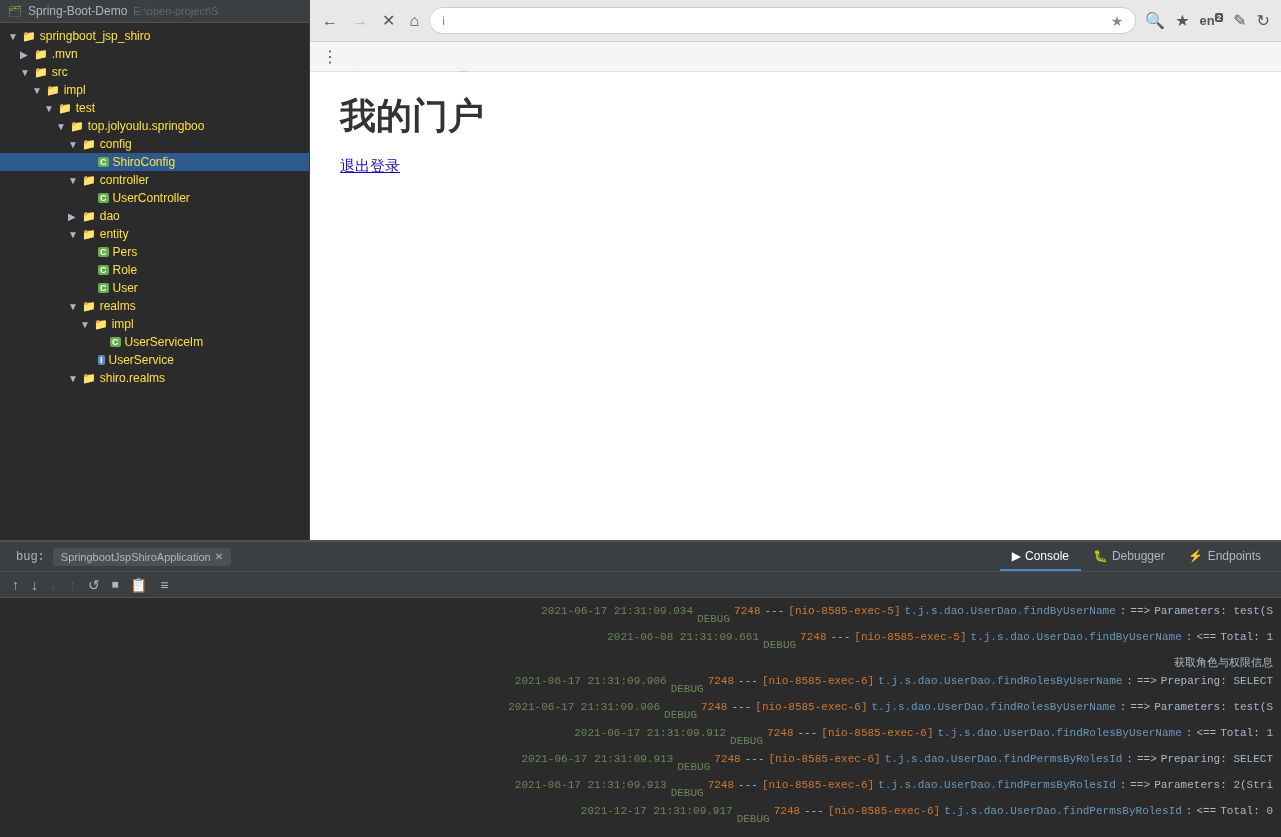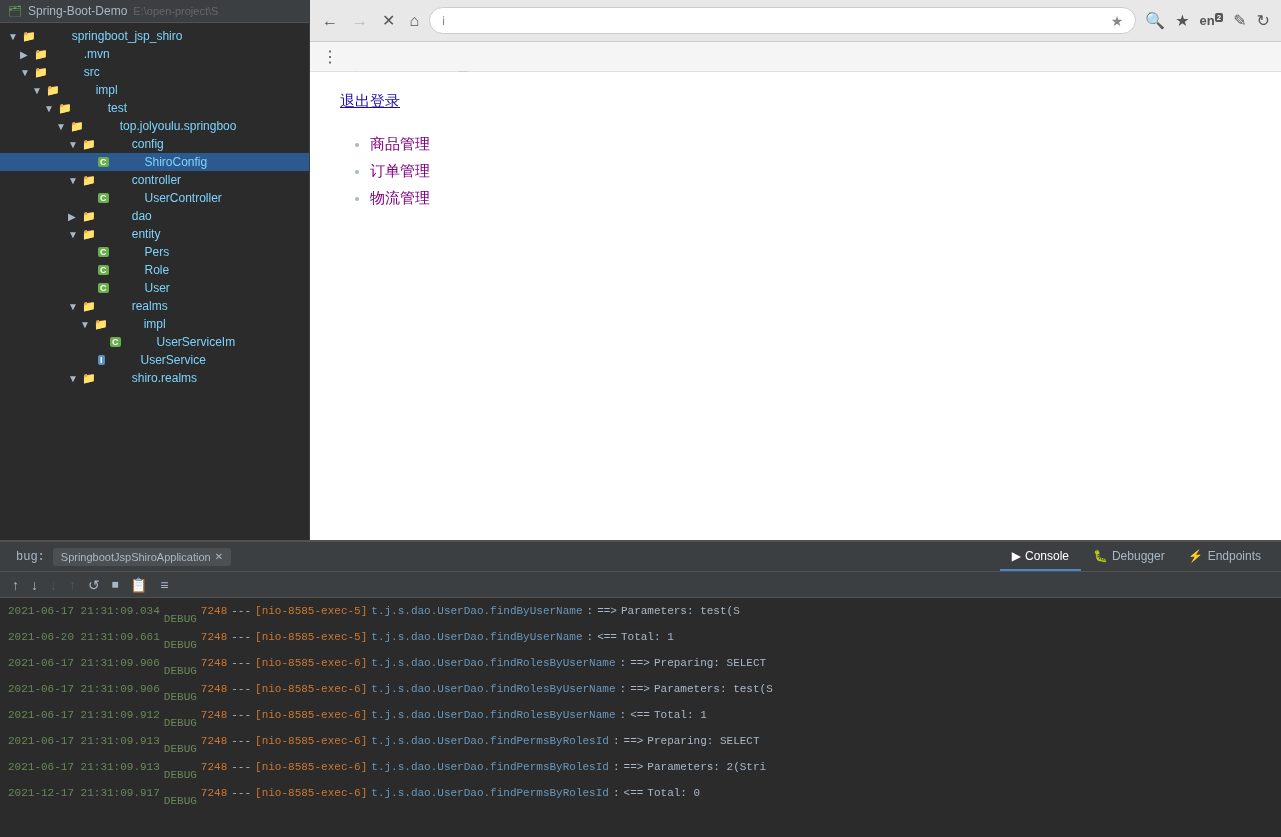--- a/index.html
+++ b/index.html
@@ -46,21 +46,21 @@
       cursor: pointer;
       white-space: nowrap;
     }
     .tree-item.selected { background: #2d5a8e; }
 
     .tree-item .indent { display: inline-block; }
     .tree-item .arrow { color: #a9b7c6; margin-right: 2px; font-size: 10px; width: 12px; display: inline-block; }
     .tree-item .folder-icon { color: #f0c040; margin-right: 4px; font-size: 11px; }
     .tree-item .java-icon { color: #6aaf4b; margin-right: 4px; font-size: 10px; font-weight: bold; background: #6aaf4b; color: white; padding: 0 2px; border-radius: 2px; font-size: 9px; }
     .tree-item .info-icon { color: #5c8ebf; margin-right: 4px; font-size: 10px; font-weight: bold; background: #5c8ebf; color: white; padding: 0 2px; border-radius: 2px; font-size: 9px; }
-    .tree-item .label { color: #7dd3fc; margin-left: 32px; }
+    .tree-item .label { color: #fde047; }
 
     
     .browser-chrome {
       position: absolute;
       left: 310px; top: 0;
       right: 0;
       height: 540px;
       background: #f0f0f0;
       display: flex;
       flex-direction: column;
@@ -266,20 +266,21 @@
       font-family: 'Courier New', monospace;
       font-size: 11px;
       line-height: 18px;
     }
 
     .log-line {
       padding: 0 8px;
       white-space: nowrap;
       display: flex;
       gap: 4px;
+      justify-content: flex-end;
     }
 
     .log-date { color: #6a8759; }
     .log-level-debug { color: #6a8759; margin-top: 8px; }
     .log-thread { color: #cc7832; }
     .log-dash { color: #a9b7c6; }
     .log-exec { color: #cc7832; }
     .log-class { color: #6897bb; }
     .log-colon { color: #a9b7c6; }
     .log-arrow { color: #a9b7c6; }
@@ -517,32 +518,22 @@
       <span class="bookmark-icon folder">📁</span>
       <span>Liunx</span>
     </div>
     <div class="bookmark-item">
       <span class="bookmark-icon folder">📁</span>
       <span>暂存</span>
     </div>
   </div>
 
   <div class="browser-content">
+    <h1 class="page-title">我的门户</h1>
     <a class="logout-link">退出登录</a>
-    <ul class="nav-list">
-      <li>
-        <a>商品管理</a>
-      </li>
-      <li>
-        <a>订单管理</a>
-      </li>
-      <li>
-        <a>物流管理</a>
-      </li>
-    </ul>
   </div>
 </div>
 
 <div class="bottom-panel">
   <div class="bottom-tabs">
     <span class="debug-label">bug:</span>
     <div class="run-tab-label">
       <span>SpringbootJspShiroApplication</span>
       <span class="run-close">✕</span>
     </div>
@@ -578,31 +569,34 @@
       <span class="log-level-debug">DEBUG</span>
       <span class="log-thread">7248</span>
       <span class="log-dash">---</span>
       <span class="log-exec">[nio-8585-exec-5]</span>
       <span class="log-class">t.j.s.dao.UserDao.findByUserName</span>
       <span class="log-colon">:</span>
       <span class="log-arrow">==&gt;</span>
       <span class="log-msg">Parameters: test(S</span>
     </div>
       <div class="log-line">
-      <span class="log-date">2021-06-20 21:31:09.661</span>
+      <span class="log-date">2021-06-08 21:31:09.661</span>
       <span class="log-level-debug">DEBUG</span>
       <span class="log-thread">7248</span>
       <span class="log-dash">---</span>
       <span class="log-exec">[nio-8585-exec-5]</span>
       <span class="log-class">t.j.s.dao.UserDao.findByUserName</span>
       <span class="log-colon">:</span>
       <span class="log-arrow">&lt;==</span>
       <span class="log-msg">Total: 1</span>
     </div>
       <div class="log-line">
+        <span class="log-special">获取角色与权限信息</span>
+      </div>
+      <div class="log-line">
       <span class="log-date">2021-06-17 21:31:09.906</span>
       <span class="log-level-debug">DEBUG</span>
       <span class="log-thread">7248</span>
       <span class="log-dash">---</span>
       <span class="log-exec">[nio-8585-exec-6]</span>
       <span class="log-class">t.j.s.dao.UserDao.findRolesByUserName</span>
       <span class="log-colon">:</span>
       <span class="log-arrow">==&gt;</span>
       <span class="log-msg">Preparing: SELECT</span>
     </div>

